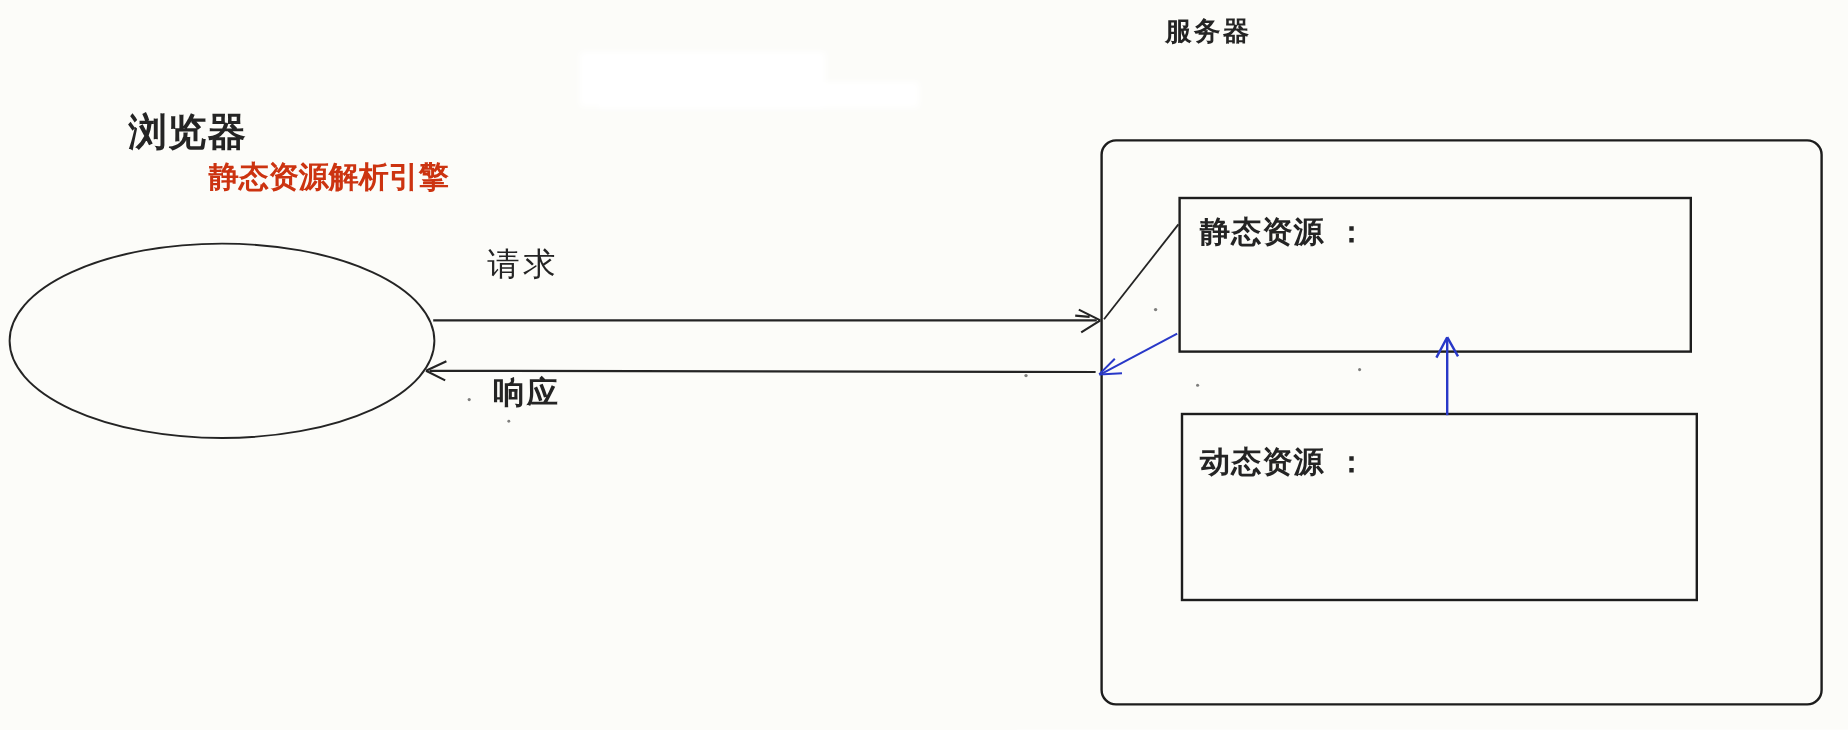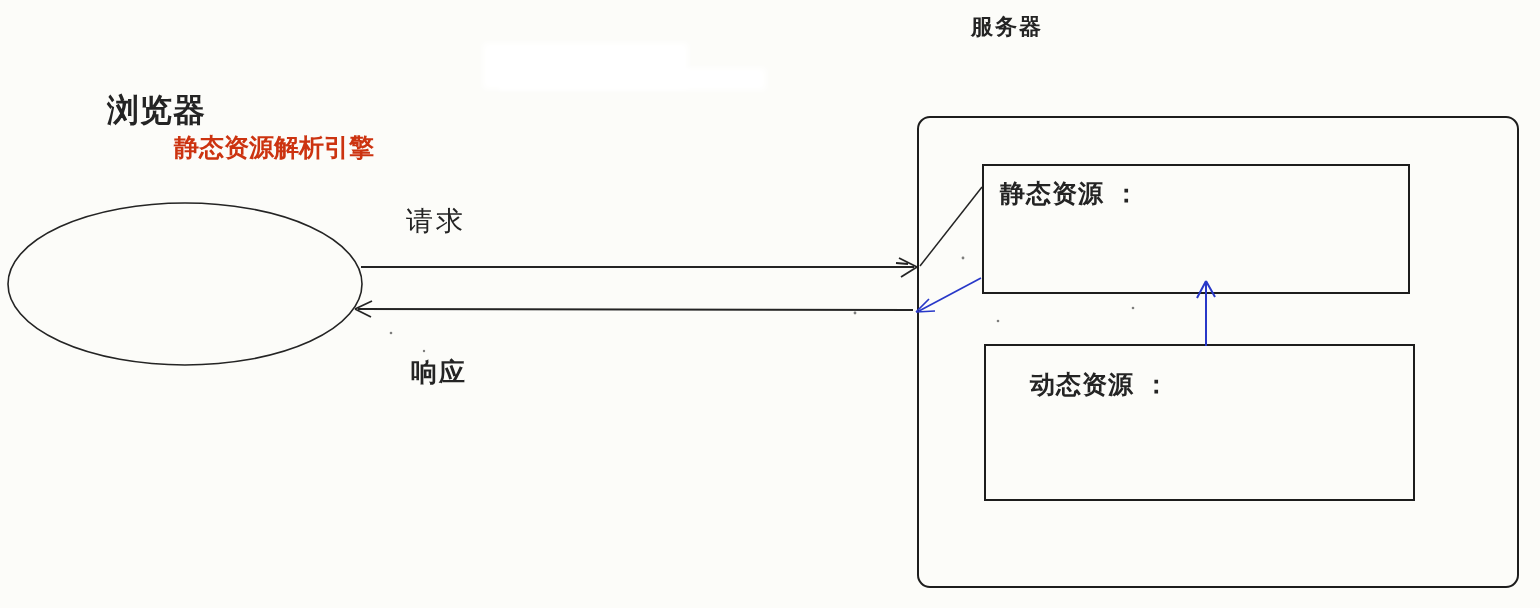--- a/index.html
+++ b/index.html
@@ -23,21 +23,21 @@
   .label{
     position:absolute;
     color:var(--ink);
     white-space:nowrap;
     line-height:1.1;
     letter-spacing:1px;
   }
   .browser-title{left:107px;top:93px;font-size:32px;font-weight:700;}
   .browser-subtitle{left:174px;top:134px;font-size:25px;font-weight:700;color:var(--note-red);letter-spacing:0;}
   .request-label{left:406px;top:206px;font-size:27px;font-weight:400;letter-spacing:3px;}
-  .response-label{left:411px;top:314px;font-size:26px;font-weight:600;letter-spacing:2px;margin-top:44px;}
+  .response-label{left:411px;top:314px;font-size:26px;font-weight:600;letter-spacing:2px;}
   .server-title{left:971px;top:15px;font-size:22px;font-weight:700;letter-spacing:2px;}
   .server-rect{
     position:absolute;
     left:917px;top:116px;width:602px;height:472px;
     border:2px solid #1d1d1d;
     border-radius:13px;
     background:transparent;
     box-sizing:border-box;
   }
   .res-box{
@@ -50,21 +50,21 @@
   .dynamic-box{left:984px;top:344px;width:431px;height:157px;}
   .res-box .box-label{
     position:absolute;
     font-size:25px;
     font-weight:700;
     color:var(--ink);
     letter-spacing:1px;
     white-space:nowrap;
   }
   .static-box .box-label{left:16px;top:11px;}
-  .dynamic-box .box-label{left:14px;top:22px;margin-left:30px;}
+  .dynamic-box .box-label{left:14px;top:22px;}
   .overlay{
     position:absolute;left:0;top:0;width:1540px;height:608px;
     pointer-events:none;
   }
   .stroke-ink{stroke:var(--ink);fill:none;}
   .stroke-blue{stroke:var(--arrow-blue);fill:none;}
   .dot{fill:#3a3a3a;opacity:.65;}
   .smudge{
     position:absolute;
     background:#ffffff;

